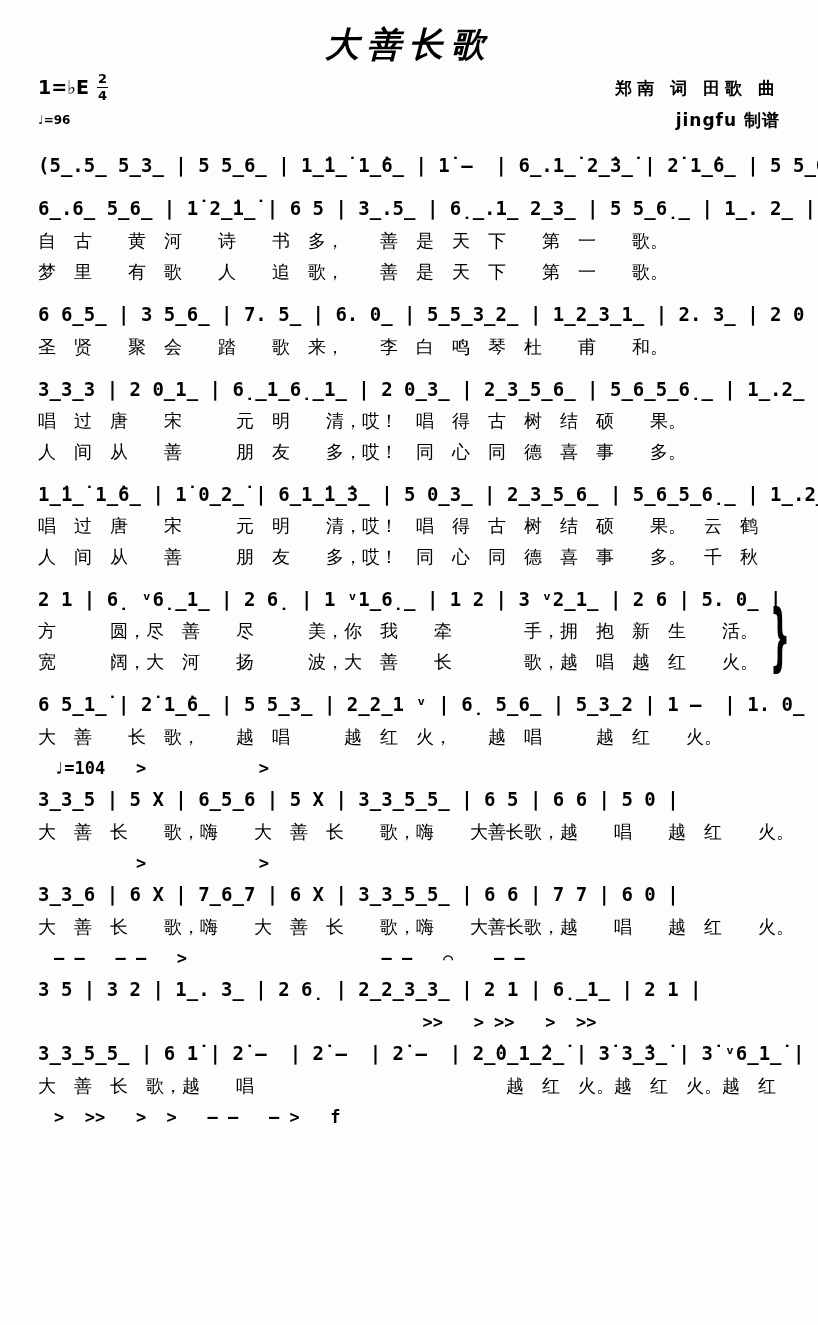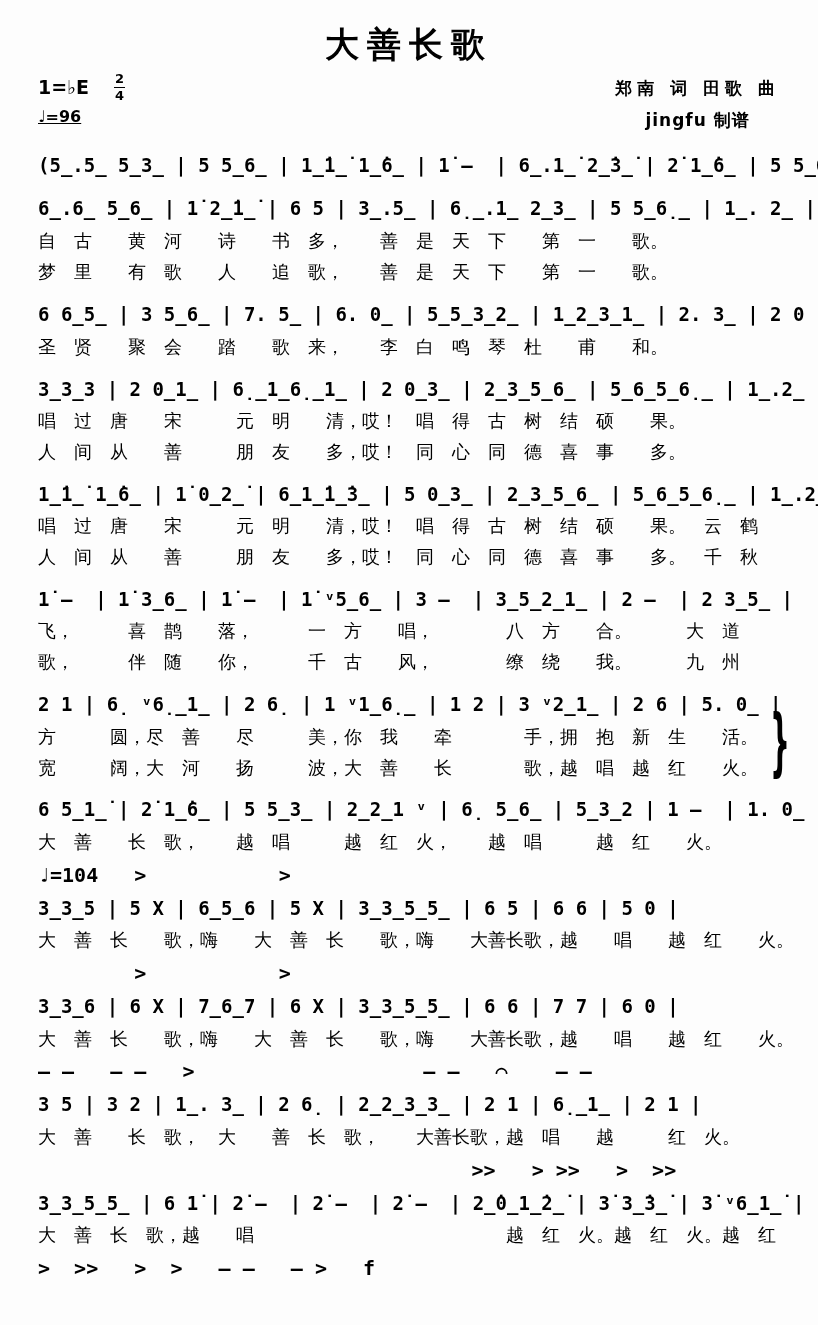--- a/index.html
+++ b/index.html
@@ -10,35 +10,36 @@
     padding:6px 38px 0 38px;
     overflow:hidden;
     font-family:"DejaVu Sans", sans-serif;
   }
   h1.title {
     text-align:center;
     font-family:"DejaVu Serif", serif;
     font-size:34px; font-weight:bold;
     letter-spacing:8px;
     margin:16px 0 4px 0;
+    font-style:italic;
   }
   .meta { display:flex; justify-content:space-between; align-items:flex-start; margin-top:2px; }
   .keyblock { font-weight:bold; }
-  .keyline { font-size:19px; display:flex; align-items:center; gap:25px; }
+  .keyline { font-size:19px; display:flex; align-items:center; gap:8px; }
   .frac { display:inline-flex; flex-direction:column; align-items:center; font-size:13px; line-height:1.05; font-weight:bold; }
   .frac .bar { width:11px; height:1px; background:#000; margin:1px 0; }
-  .tempoline { font-size:16px; margin-top:5px;text-decoration:underline; }
-  .credits { text-align:center; font-size:17px; font-weight:bold; letter-spacing:5px; line-height:1.9; }
+  .tempoline { font-size:12px; margin-top:11px; }
+  .credits { text-align:right; font-size:17px; font-weight:bold; letter-spacing:5px; line-height:1.9; }
   .credits .latin { letter-spacing:1px; }
   main#score { margin-top:10px; }
   .system { position:relative; margin:0 0 4px 0; }
   pre.marks {
     font-family:"DejaVu Sans Mono", monospace;
-    font-size:20px; font-weight:bold;
-    margin:8px 0 -6px 0; white-space:pre; line-height:1.1;
+    font-size:17px; font-weight:bold;
+    margin:8px 0 -6px 16px; white-space:pre; line-height:1.1;
   }
   pre.notes {
     font-family:"DejaVu Sans Mono", monospace;
     font-size:19px; font-weight:bold;
     margin:14px 0 0 0; white-space:pre; line-height:1.55;
   }
   pre.lyrics {
     font-family:"DejaVu Sans", sans-serif;
     font-size:18px; font-weight:normal;
     margin:3px 0 0 0; white-space:pre; line-height:1.55;
@@ -92,25 +93,20 @@
       <pre class="notes">3̲3̲3 | 2 0̲1̲ | 6̣̲1̲6̣̲1̲ | 2 0̲3̲ | 2̲3̲5̲6̲ | 5̲6̲5̲6̣̲ | 1̲.2̲ | 1. 0̲ |</pre>
       <pre class="lyrics">唱　过　唐　　宋　　　元　明　　清，哎！　唱　得　古　树　结　硕　　果。</pre>
       <pre class="lyrics">人　间　从　　善　　　朋　友　　多，哎！　同　心　同　德　喜　事　　多。</pre>
     </div>
     <div class="system">
       <pre class="notes">1̲̇1̲̇ 1̲̇6̲ | 1̇ 0̲2̲̇ | 6̲1̲̇1̲̇3̲ | 5 0̲3̲ | 2̲3̲5̲6̲ | 5̲6̲5̲6̣̲ | 1̲.2̲ | 1 ᵛ5̲6̲ |</pre>
       <pre class="lyrics">唱　过　唐　　宋　　　元　明　　清，哎！　唱　得　古　树　结　硕　　果。　云　鹤</pre>
       <pre class="lyrics">人　间　从　　善　　　朋　友　　多，哎！　同　心　同　德　喜　事　　多。　千　秋</pre>
     </div>
     <div class="system">
-      <pre class="notes">1̇ –  | 1̇ 3̲6̲ | 1̇ –  | 1̇ ᵛ5̲6̲ | 3 –  | 3̲5̲2̲1̲ | 2 –  | 2 3̲5̲ |</pre>
-      <pre class="lyrics">飞，　　　喜　鹊　　落，　　　一　方　　唱，　　　　八　方　　合。　　　大　道</pre>
-      <pre class="lyrics">歌，　　　伴　随　　你，　　　千　古　　风，　　　　缭　绕　　我。　　　九　州</pre>
-    </div>
-    <div class="system">
       <pre class="notes">2 1 | 6̣ ᵛ6̣̲1̲ | 2 6̣ | 1 ᵛ1̲6̣̲ | 1 2 | 3 ᵛ2̲1̲ | 2 6 | 5. 0̲ |</pre>
       <pre class="lyrics">方　　　圆，尽　善　　尽　　　美，你　我　　牵　　　　手，拥　抱　新　生　　活。</pre>
       <pre class="lyrics">宽　　　阔，大　河　　扬　　　波，大　善　　长　　　　歌，越　唱　越　红　　火。</pre>
       <span class="brace">}</span>
     </div>
     <div class="system">
       <pre class="notes">6 5̲1̲̇ | 2̇ 1̲̇6̲ | 5 5̲3̲ | 2̲2̲1 ᵛ | 6̣ 5̲6̲ | 5̲3̲2 | 1 –  | 1. 0̲ :‖</pre>
       <pre class="lyrics">大　善　　长　歌，　　越　唱　　　越　红　火，　　越　唱　　　越　红　　火。</pre>
     </div>
     <div class="system">
@@ -119,21 +115,20 @@
       <pre class="lyrics">大　善　长　　歌，嗨　　大　善　长　　歌，嗨　　大善长歌，越　　唱　　越　红　　火。</pre>
     </div>
     <div class="system">
       <pre class="marks">        &gt;           &gt;</pre>
       <pre class="notes">3̲3̲6 | 6 X | 7̲6̲7 | 6 X | 3̲3̲5̲5̲ | 6 6 | 7 7 | 6 0 |</pre>
       <pre class="lyrics">大　善　长　　歌，嗨　　大　善　长　　歌，嗨　　大善长歌，越　　唱　　越　红　　火。</pre>
     </div>
     <div class="system">
       <pre class="marks">– –   – –   &gt;                   – –   ⌒    – –</pre>
       <pre class="notes">3 5 | 3 2 | 1̲. 3̲ | 2 6̣ | 2̲2̲3̲3̲ | 2 1 | 6̣̲1̲ | 2 1 |</pre>
-      <pre class="lyrics">大　善　　长　歌，　大　　善　长　歌，　　大善长歌，越　唱　　越　　　红　火。</pre>
     </div>
     <div class="system">
       <pre class="marks">                                    &gt;&gt;   &gt; &gt;&gt;   &gt;  &gt;&gt;</pre>
       <pre class="notes">3̲3̲5̲5̲ | 6 1̇ | 2̇ –  | 2̇ –  | 2̇ –  | 2̲̇0̲1̲̇2̲̇ | 3̇ 3̲̇3̲̇ | 3̇ ᵛ6̲1̲̇ |</pre>
       <pre class="lyrics">大　善　长　歌，越　　唱　　　　　　　　　　　　　　越　红　火。越　红　火。越　红</pre>
     </div>
     <div class="system">
       <pre class="marks">&gt;  &gt;&gt;   &gt;  &gt;   – –   – &gt;   f</pre>
     </div>
   </main>

